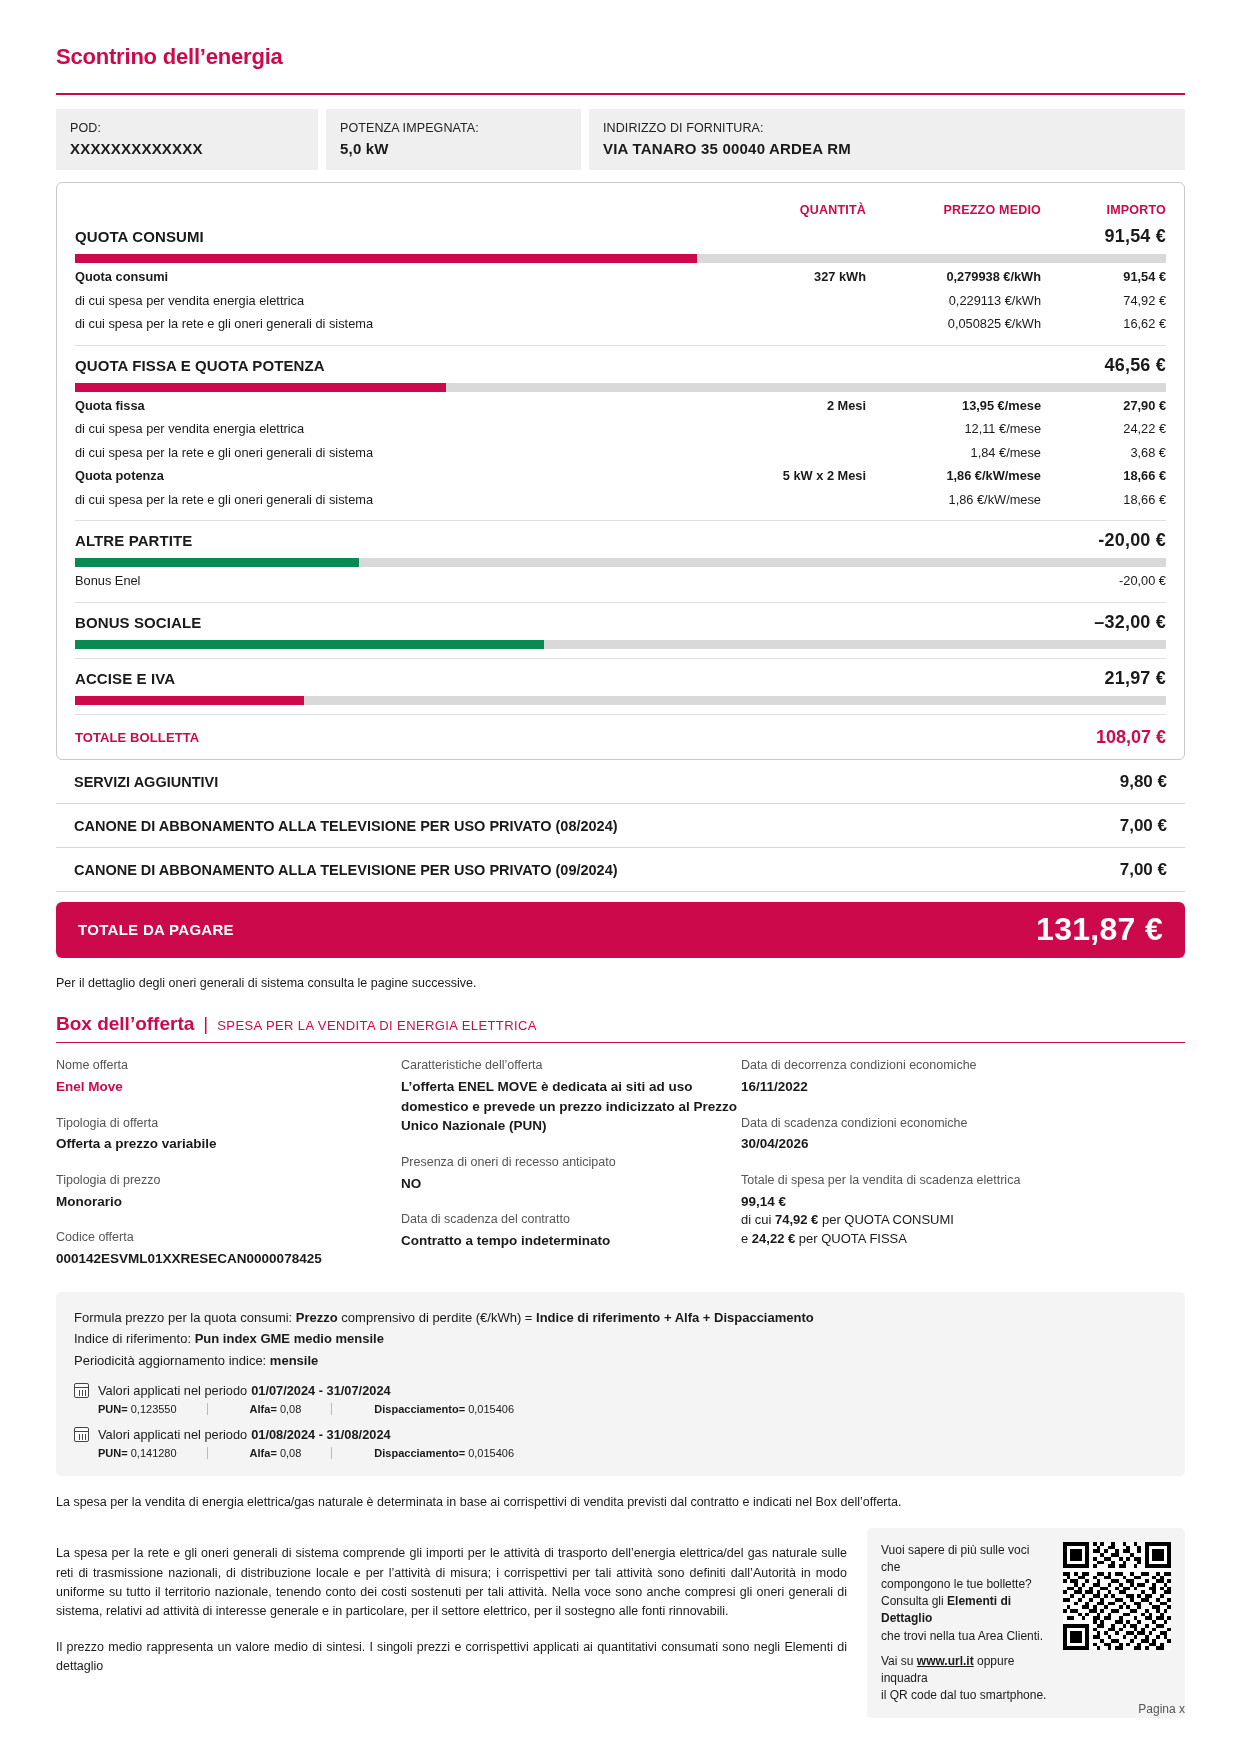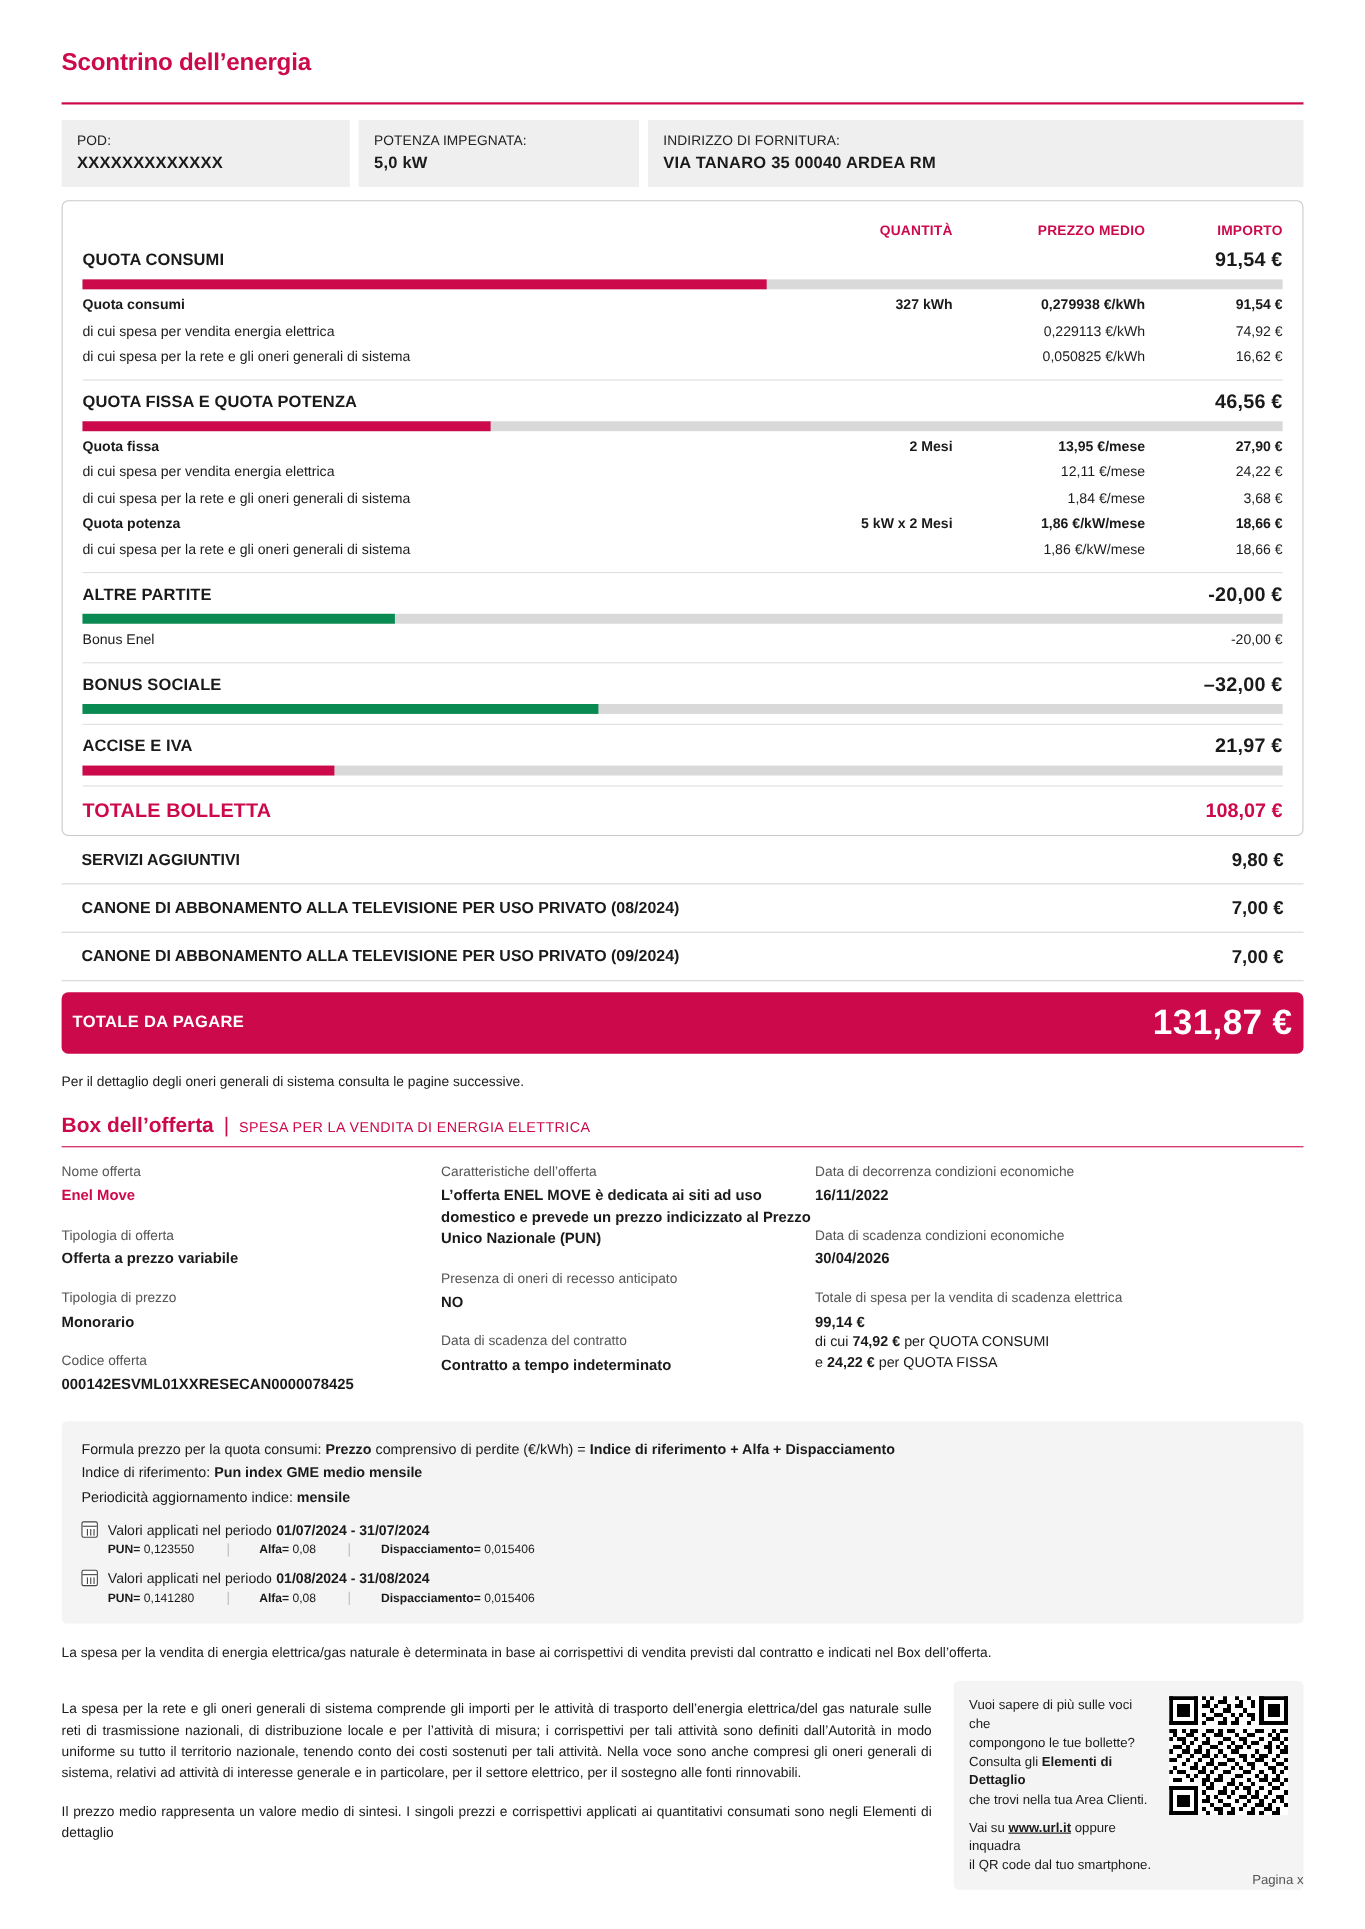--- a/index.html
+++ b/index.html
@@ -92,41 +92,41 @@
 
   .row-simple {
     display: flex;
     align-items: center;
     padding: 12px 0 11px 0;
   }
   .row-simple .rs-name { font-size: 14.5px; font-weight: bold; letter-spacing: 0.1px; }
   .row-simple .rs-amt { margin-left: auto; font-size: 17px; font-weight: bold; }
 
   .totale-bolletta { color: #cc0a4b; }
-  .totale-bolletta .rs-name { color: #cc0a4b; font-size: 18px; }
+  .totale-bolletta .rs-name { color: #cc0a4b; font-size: 13px; }
   .totale-bolletta .rs-amt { color: #cc0a4b; font-size: 18px; }
 
   .outer-row {
     display: flex;
     align-items: center;
     padding: 12px 18px 11px 18px;
     border-bottom: 1px solid #d7d7d7;
   }
   .outer-row:first-of-type { border-top: none; }
   .outer-row .rs-name { font-size: 14.5px; font-weight: bold; }
   .outer-row .rs-amt { margin-left: auto; font-size: 17px; font-weight: bold; }
 
   .pay-bar {
     margin-top: 10px;
     background: #cc0a4b;
     border-radius: 6px;
     color: #fff;
     display: flex;
     align-items: center;
-    padding: 0 10px;
+    padding: 0 22px;
     height: 56px;
   }
   .pay-label { font-size: 15px; font-weight: bold; letter-spacing: 0.3px; }
   .pay-amt { margin-left: auto; font-size: 32px; font-weight: bold; letter-spacing: 0.3px; }
 
   .note-line { font-size: 12.5px; margin-top: 18px; color: #1a1a1a; }
 
   
   .box-header { margin-top: 23px; display: flex; align-items: baseline; }
   .box-title { font-size: 19px; font-weight: bold; color: #cc0a4b; }
@@ -168,21 +168,21 @@
   }
   .cal-icon::after {
     content: ""; position: absolute; left: 4px; top: 6px;
     width: 1.2px; height: 6px; background: #444;
     box-shadow: 3px 0 0 #444, 6px 0 0 #444;
   }
   .period-text { font-size: 12.8px; }
   .period-text b { font-weight: bold; margin-left: 4px; }
   .vals { display: flex; margin: 5px 0 0 24px; font-size: 11px; }
   .vals .v { padding-right: 30px; }
-  .vals .v.sep2 { border-left: 1px solid #bbb; padding-left: 28px; }
+  .vals .v.sep2 { border-left: 1px solid #bbb; padding-left: 42px; }
   .vals b { font-weight: bold; }
 
   
   .legal {
     font-size: 12.5px;
     line-height: 1.55;
     margin-top: 17px;
     text-align: justify;
   }
   .legal.j2 { margin-top: 16px; }

